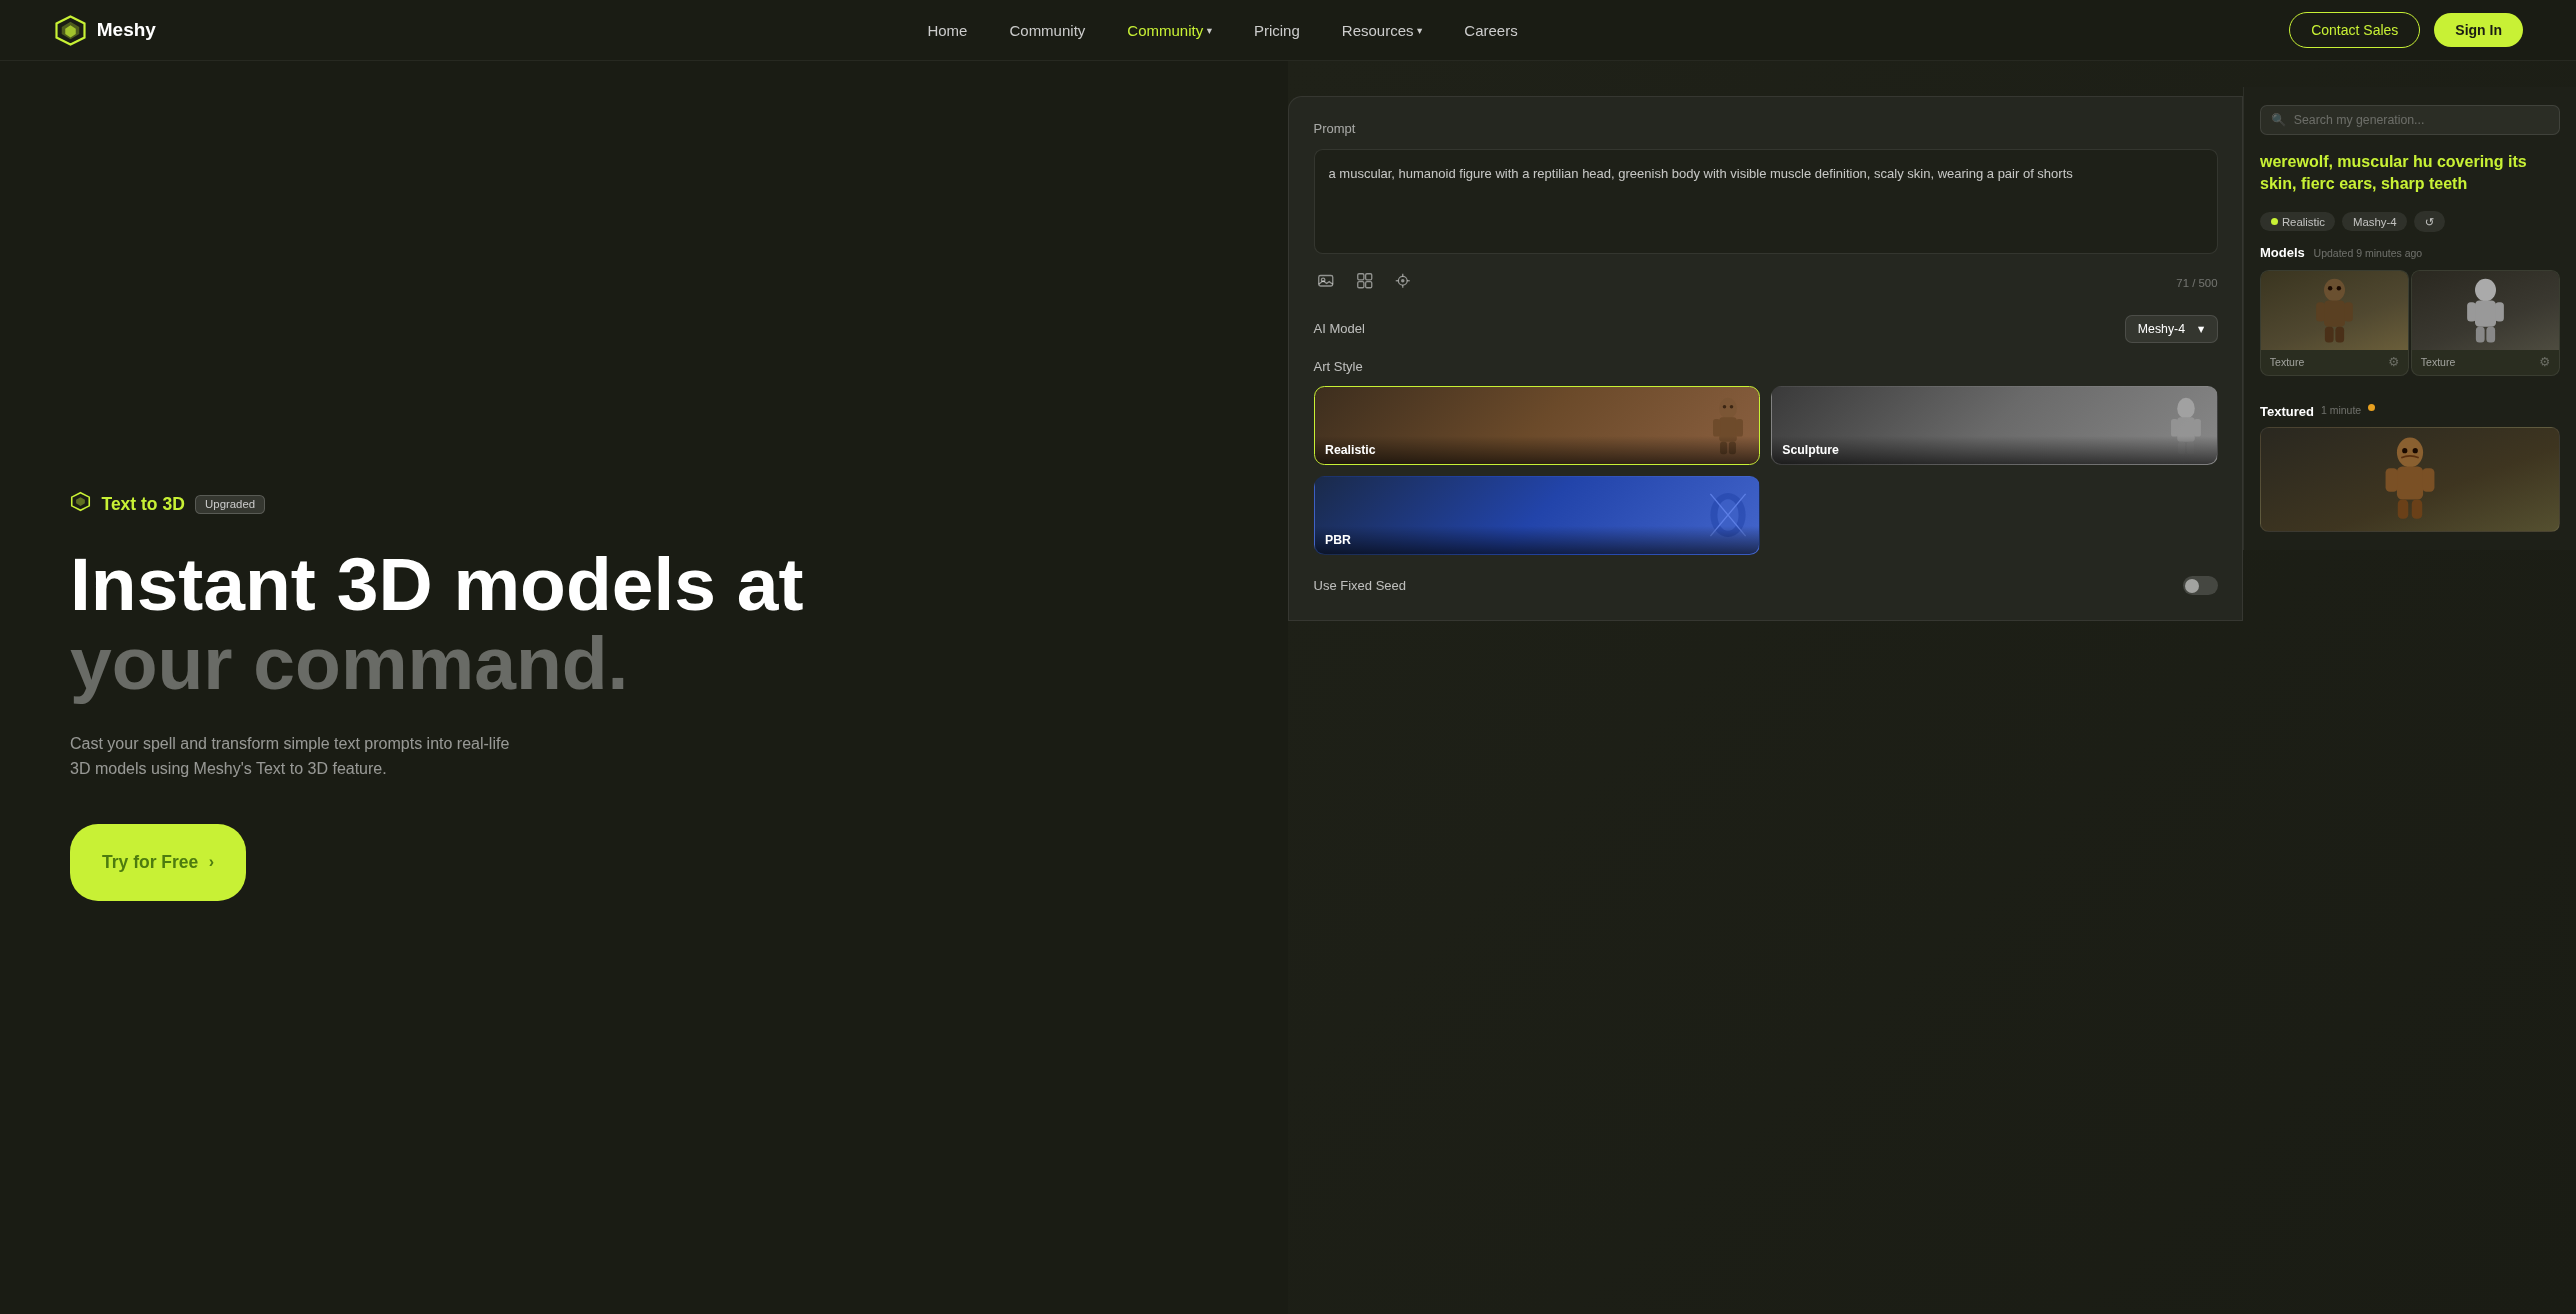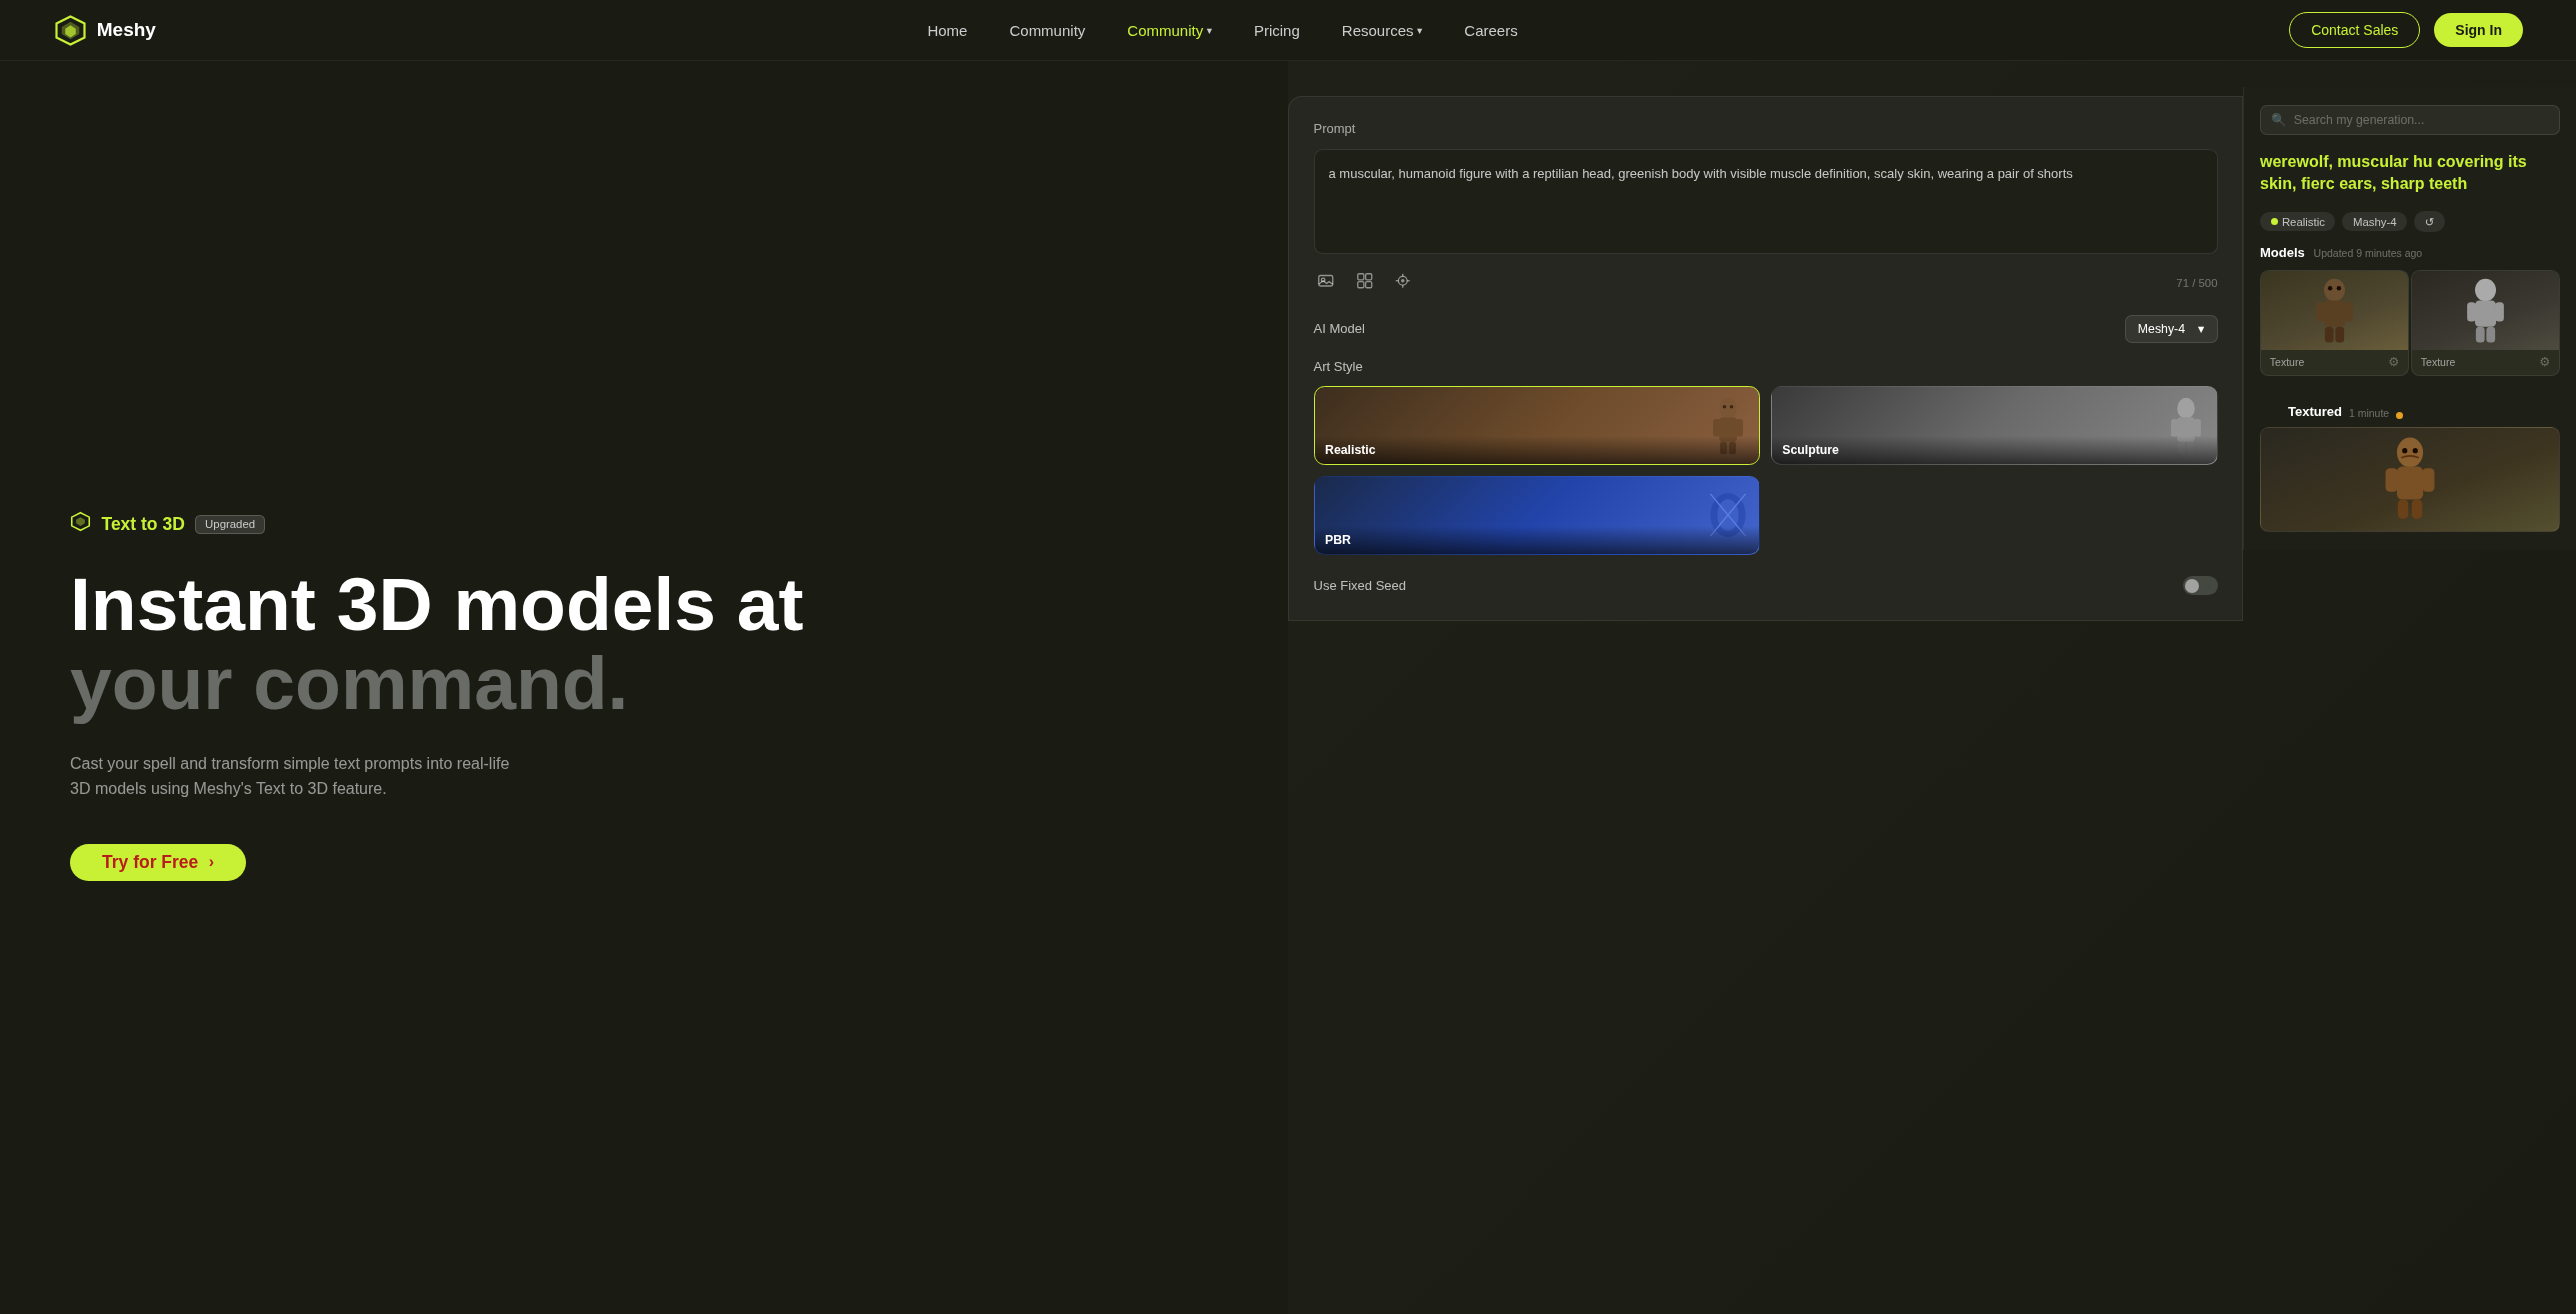--- a/index.html
+++ b/index.html
@@ -139,24 +139,24 @@
       color: rgba(255,255,255,0.55);
       line-height: 1.6;
       max-width: 456px;
       margin-bottom: 42px;
     }
     .hero-cta {
       display: inline-flex;
       align-items: center;
       gap: 10.5px;
       background: #c8f135;
-      color: #b91c1c;
+      color: #4d7c0f;
       font-size: 17.5px;
       font-weight: 700;
-      padding: 8px 32px;
+      padding: 28px 32px;
       border-radius: 28px;
       cursor: pointer;
       border: none;
       width: fit-content;
       text-align: right;
     }
     .hero-cta-chevron {
       font-size: 16px;
     }
 
@@ -439,24 +439,23 @@
       color: rgba(255,255,255,0.55);
     }
     .model-card-footer-icon {
       color: rgba(255,255,255,0.3);
       font-size: 12.3px;
     }
 
     
     .textured-header {
       display: flex;
-      align-items: flex-end;
+      align-items: flex-start;
       gap: 7px;
       margin-bottom: 8.8px;
-      margin-left: 28px;
     }
     .textured-title {
       font-size: 13px;
       font-weight: 600;
       color: #fff;
     }
     .textured-meta {
       font-size: 10.5px;
       color: rgba(255,255,255,0.35);
     }

